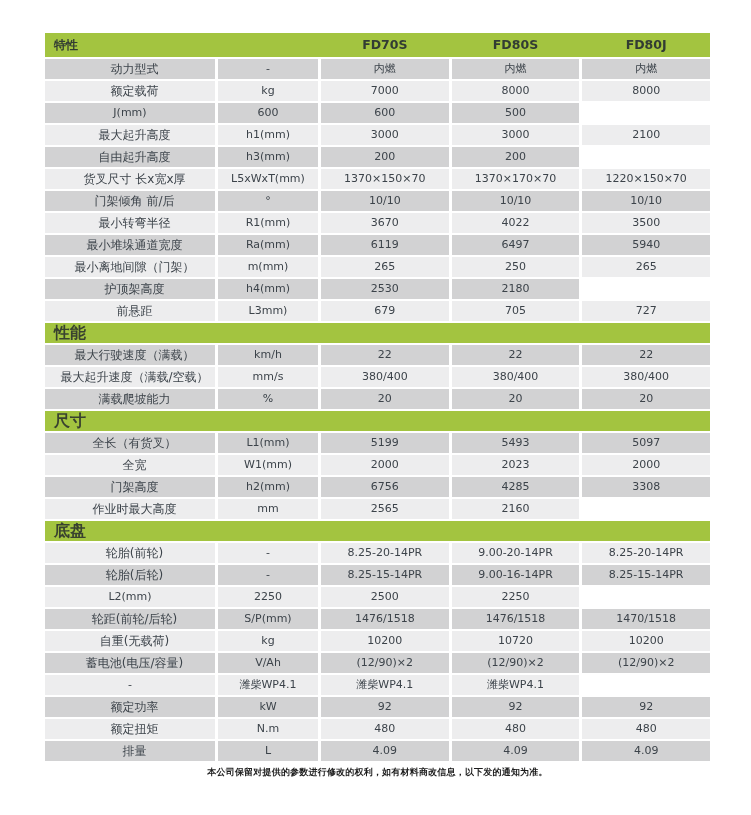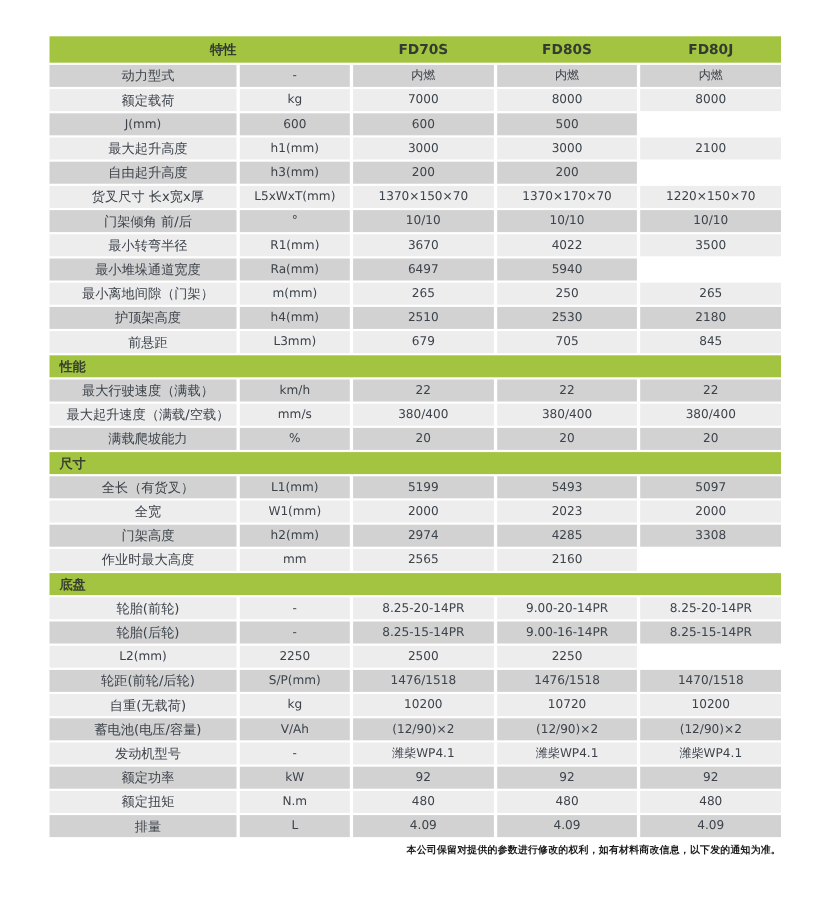--- a/index.html
+++ b/index.html
@@ -20,33 +20,33 @@
     height:24px; line-height:24px;
     margin-bottom:2px;
     font-size:12.5px; font-weight:bold;
     color:#323c33;
   }
   .section-bar {
     background:var(--green,#a3c440);
     height:20px; line-height:20px;
     margin-bottom:2px;
     padding-left:9px;
-    font-size:12px; font-weight:bold;
+    font-size:16px; font-weight:bold;
     color:#39422f;
   }
   .row { height:20px; line-height:20px; margin-bottom:2px; font-size:11px; }
   .row .cell { text-align:center; overflow:hidden; white-space:nowrap; }
   .row.shade-gray  .cell { background:var(--gray,#d2d2d3); }
   .row.shade-light .cell { background:var(--light,#ededee); }
   .cell { text-align:center; }
-  .label-cell { text-align:right; padding-left:9px; font-size:12px; }
+  .label-cell { text-align:left; padding-left:9px; font-size:12px; }
   .unit-cell { font-size:11px; }
   .footnote {
     margin-top:5px;
-    text-align:right;
+    text-align:center;
     font-size:9px; font-weight:bold;
     color:#1c1c1c;
     letter-spacing:0.2px;
   }
 </style>
 </head>
 <body>
 
 <div class="table-wrap">
   <div class="header-row grid">
@@ -107,43 +107,43 @@
       <div class="row grid shade-light">
         <div class="cell label-cell">最小转弯半径</div>
         <div class="cell unit-cell">R1(mm)</div>
         <div class="cell">3670</div>
         <div class="cell">4022</div>
         <div class="cell">3500</div>
       </div>
       <div class="row grid shade-gray">
         <div class="cell label-cell">最小堆垛通道宽度</div>
         <div class="cell unit-cell">Ra(mm)</div>
+        <div class="cell">6119</div>
         <div class="cell">6497</div>
         <div class="cell">5940</div>
       </div>
       <div class="row grid shade-light">
         <div class="cell label-cell">最小离地间隙（门架）</div>
         <div class="cell unit-cell">m(mm)</div>
         <div class="cell">265</div>
         <div class="cell">250</div>
         <div class="cell">265</div>
       </div>
       <div class="row grid shade-gray">
         <div class="cell label-cell">护顶架高度</div>
         <div class="cell unit-cell">h4(mm)</div>
-        <div class="cell">2510</div>
         <div class="cell">2530</div>
         <div class="cell">2180</div>
       </div>
       <div class="row grid shade-light">
         <div class="cell label-cell">前悬距</div>
         <div class="cell unit-cell">L3mm)</div>
         <div class="cell">679</div>
         <div class="cell">705</div>
-        <div class="cell">845</div>
+        <div class="cell">727</div>
       </div>
       <div class="section-bar">性能</div>
       <div class="row grid shade-gray">
         <div class="cell label-cell">最大行驶速度（满载）</div>
         <div class="cell unit-cell">km/h</div>
         <div class="cell">22</div>
         <div class="cell">22</div>
         <div class="cell">22</div>
       </div>
       <div class="row grid shade-light">
@@ -171,21 +171,21 @@
       <div class="row grid shade-light">
         <div class="cell label-cell">全宽</div>
         <div class="cell unit-cell">W1(mm)</div>
         <div class="cell">2000</div>
         <div class="cell">2023</div>
         <div class="cell">2000</div>
       </div>
       <div class="row grid shade-gray">
         <div class="cell label-cell">门架高度</div>
         <div class="cell unit-cell">h2(mm)</div>
-        <div class="cell">2974</div>
+        <div class="cell">6756</div>
         <div class="cell">4285</div>
         <div class="cell">3308</div>
       </div>
       <div class="row grid shade-light">
         <div class="cell label-cell">作业时最大高度</div>
         <div class="cell unit-cell">mm</div>
         <div class="cell">2565</div>
         <div class="cell">2160</div>
       </div>
       <div class="section-bar">底盘</div>
@@ -224,21 +224,20 @@
         <div class="cell">10200</div>
       </div>
       <div class="row grid shade-gray">
         <div class="cell label-cell">蓄电池(电压/容量)</div>
         <div class="cell unit-cell">V/Ah</div>
         <div class="cell">(12/90)×2</div>
         <div class="cell">(12/90)×2</div>
         <div class="cell">(12/90)×2</div>
       </div>
       <div class="row grid shade-light">
-        <div class="cell label-cell">发动机型号</div>
         <div class="cell unit-cell">-</div>
         <div class="cell">潍柴WP4.1</div>
         <div class="cell">潍柴WP4.1</div>
         <div class="cell">潍柴WP4.1</div>
       </div>
       <div class="row grid shade-gray">
         <div class="cell label-cell">额定功率</div>
         <div class="cell unit-cell">kW</div>
         <div class="cell">92</div>
         <div class="cell">92</div>

